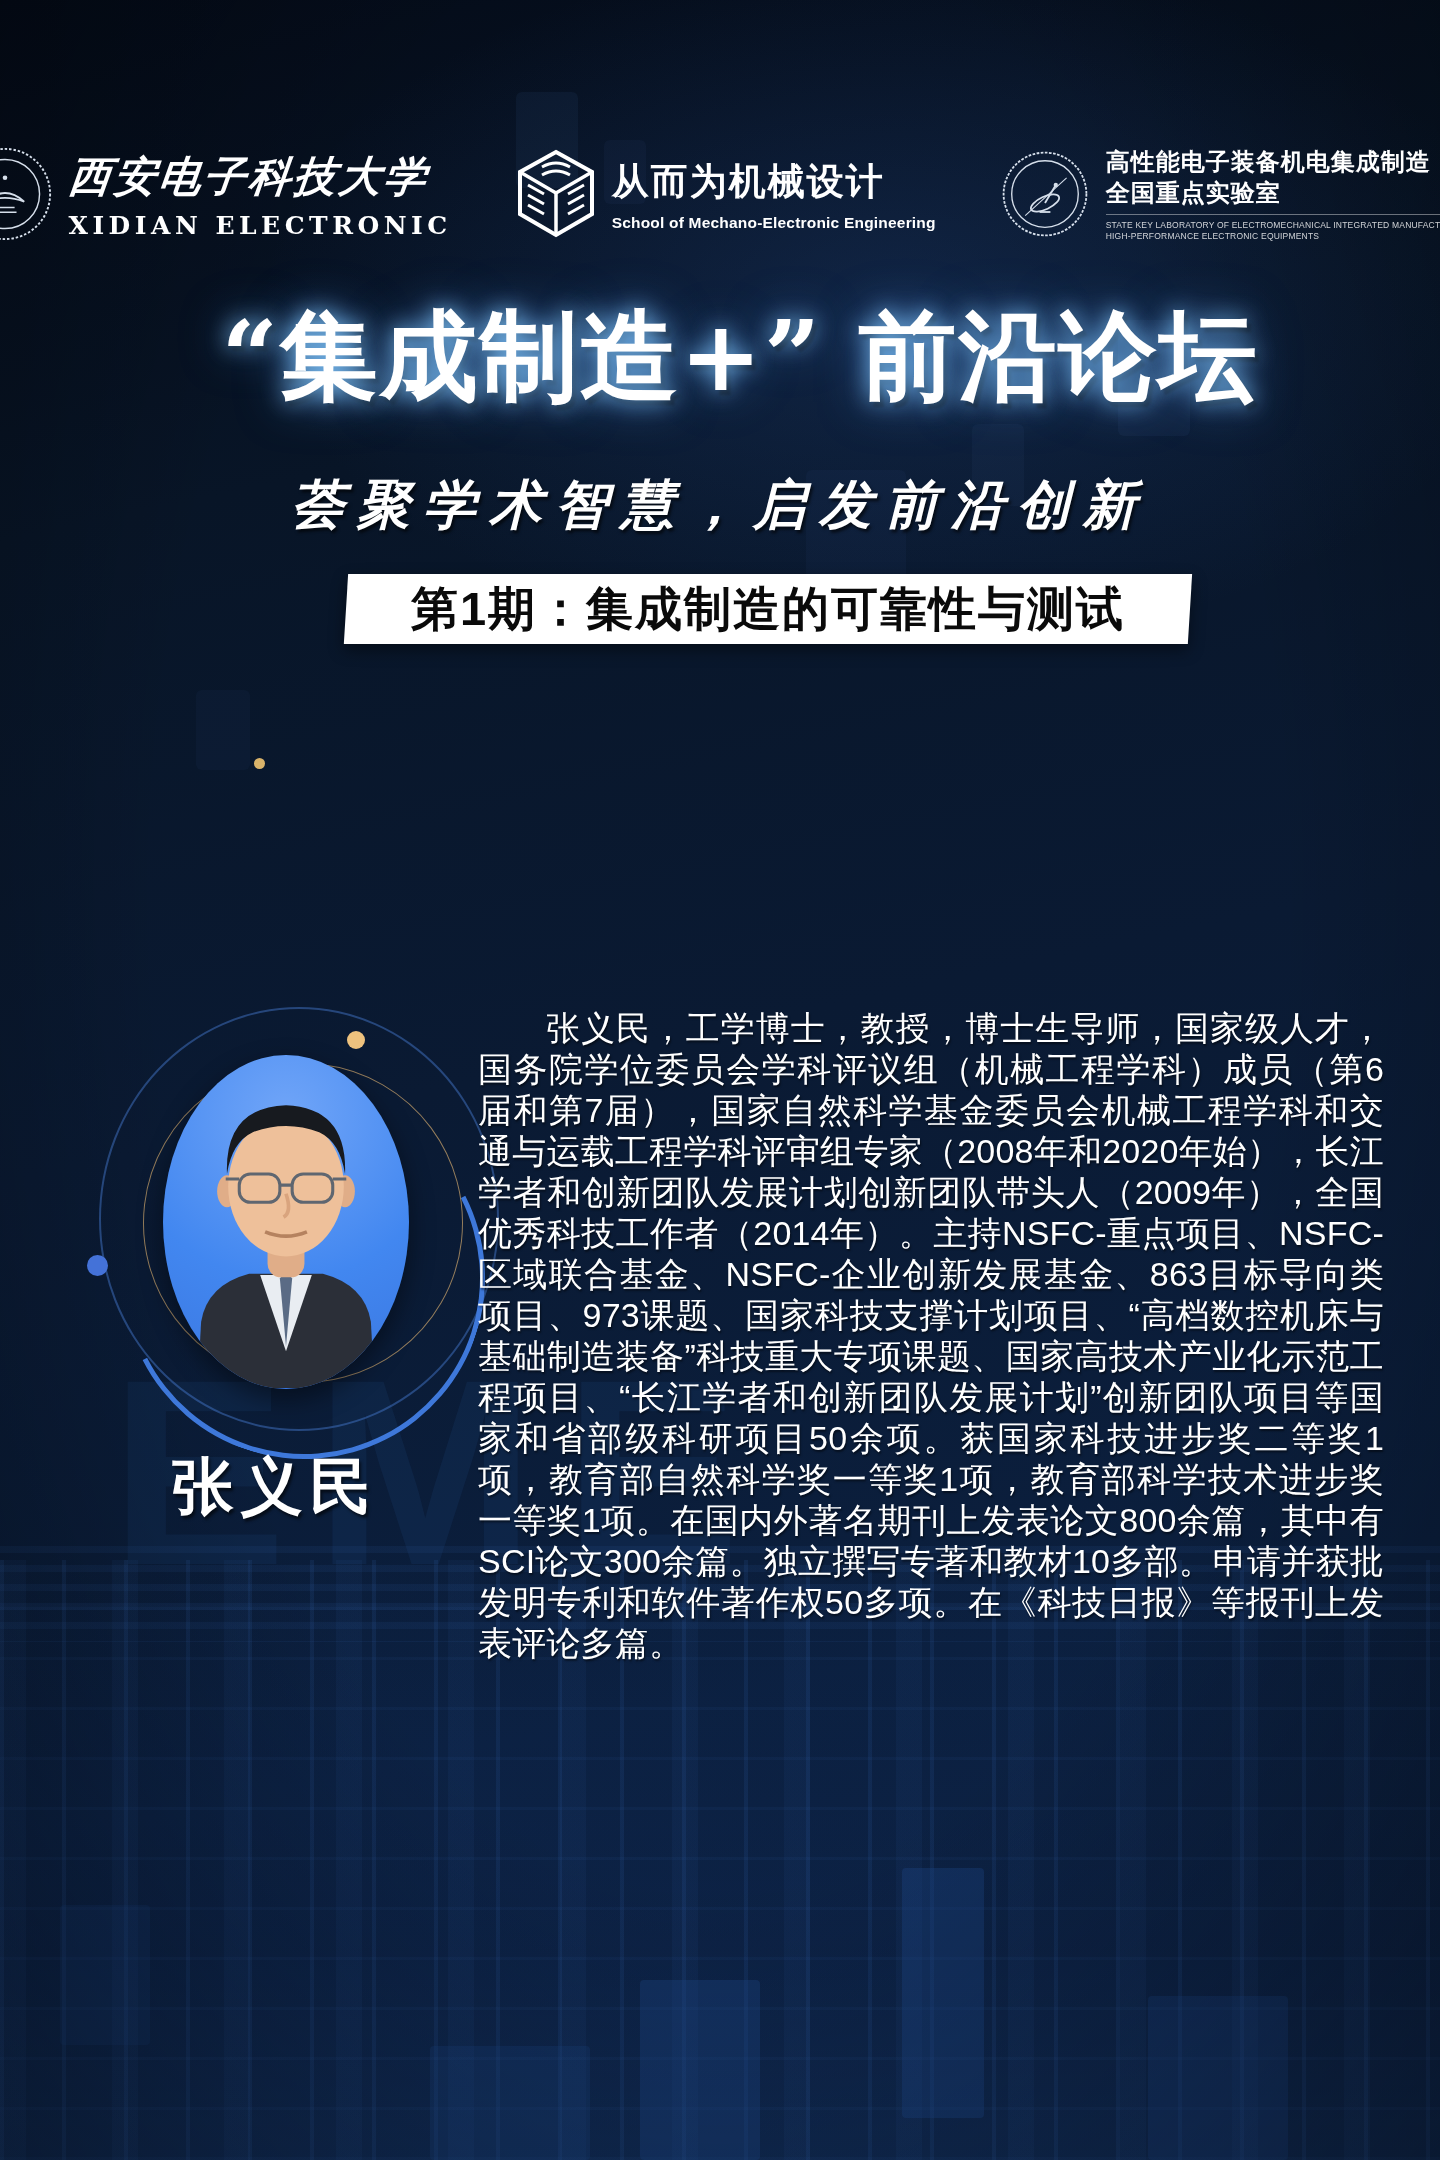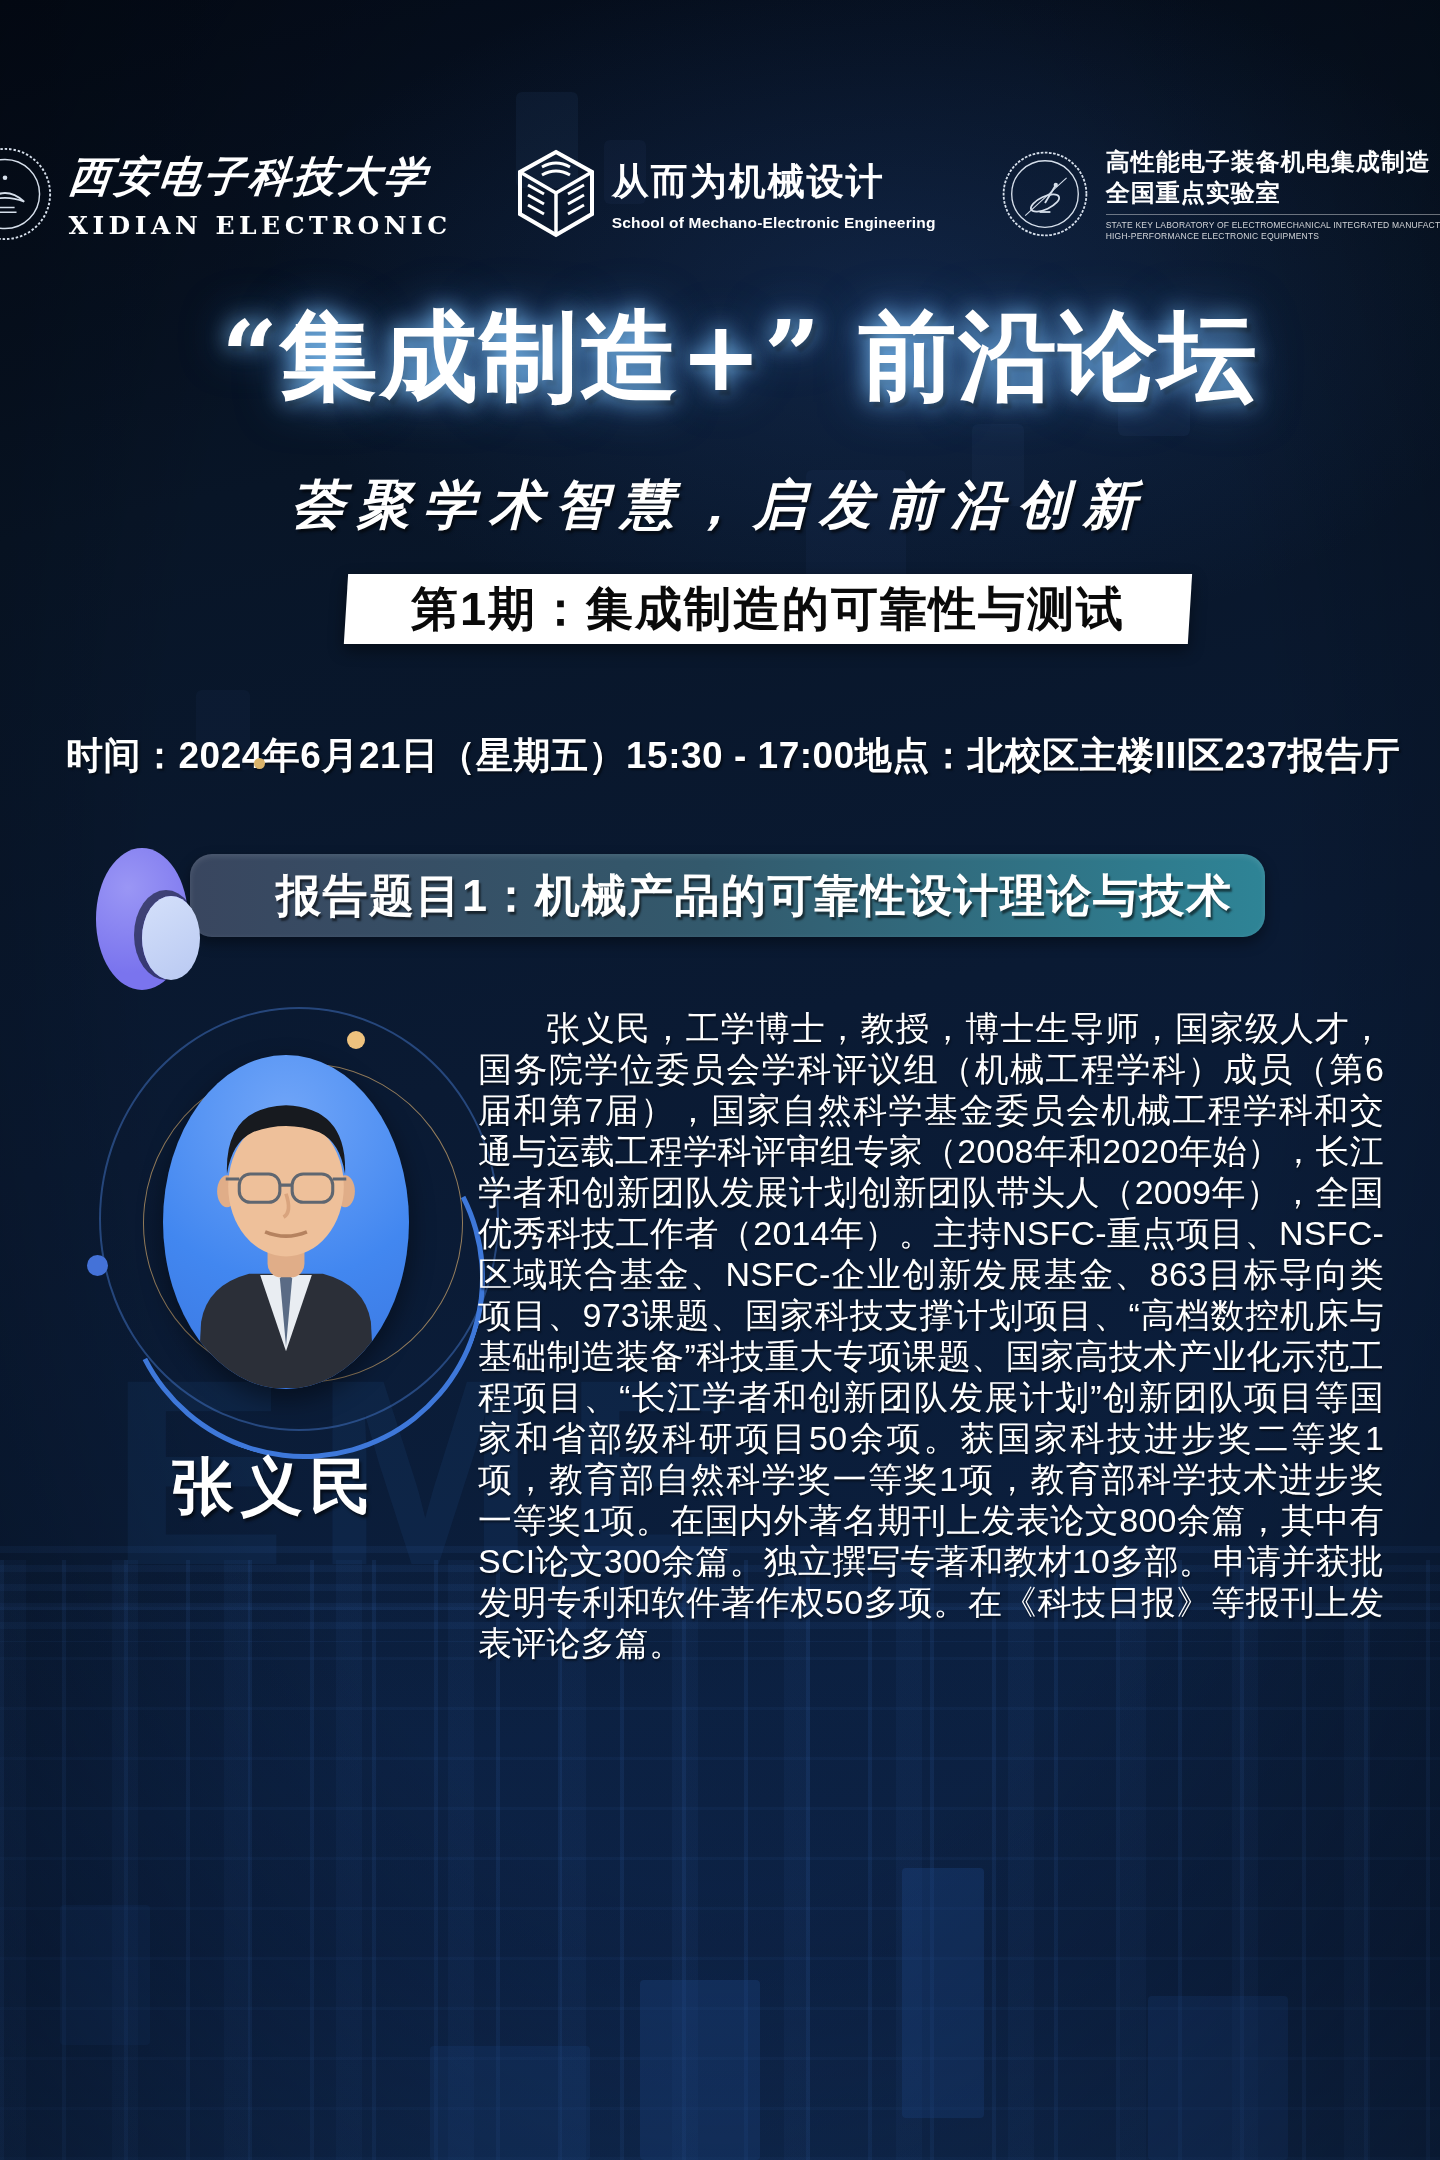--- a/index.html
+++ b/index.html
@@ -226,32 +226,21 @@
     </div>
   </header>
 
   <h1 class="main-title">“集成制造+” 前沿论坛</h1>
   <div class="subtitle">荟聚学术智慧，启发前沿创新</div>
 
   <div class="session-banner">
     <span>第1期：集成制造的可靠性与测试</span>
   </div>
 
-  <div class="schedule">
-    <div class="time">时间：2024年6月21日（星期五）15:30 - 17:00</div>
-    <div class="venue">地点：北校区主楼III区237报告厅</div>
-  </div>
-
-  <section class="section-banner sb1">
-    <div class="section-bar">
-      <div class="section-title">报告题目1：机械产品的可靠性设计理论与技术</div>
-    </div>
-    <span class="circle purple"></span>
-    <span class="circle lavender"></span>
-  </section>
+
   <span class="mini-dot"></span>
 
   <section class="speaker">
     <div class="portrait-wrap">
       <div class="ring-blue"></div>
       <div class="ring-gold"></div>
       <div class="arc-blue"></div>
       <div class="photo">
         <svg viewBox="0 0 200 270">
           <path d="M28,270 L31,216 Q36,186 70,177 L130,177 Q164,186 169,216 L172,270 Z" fill="#2b2f38"></path>

